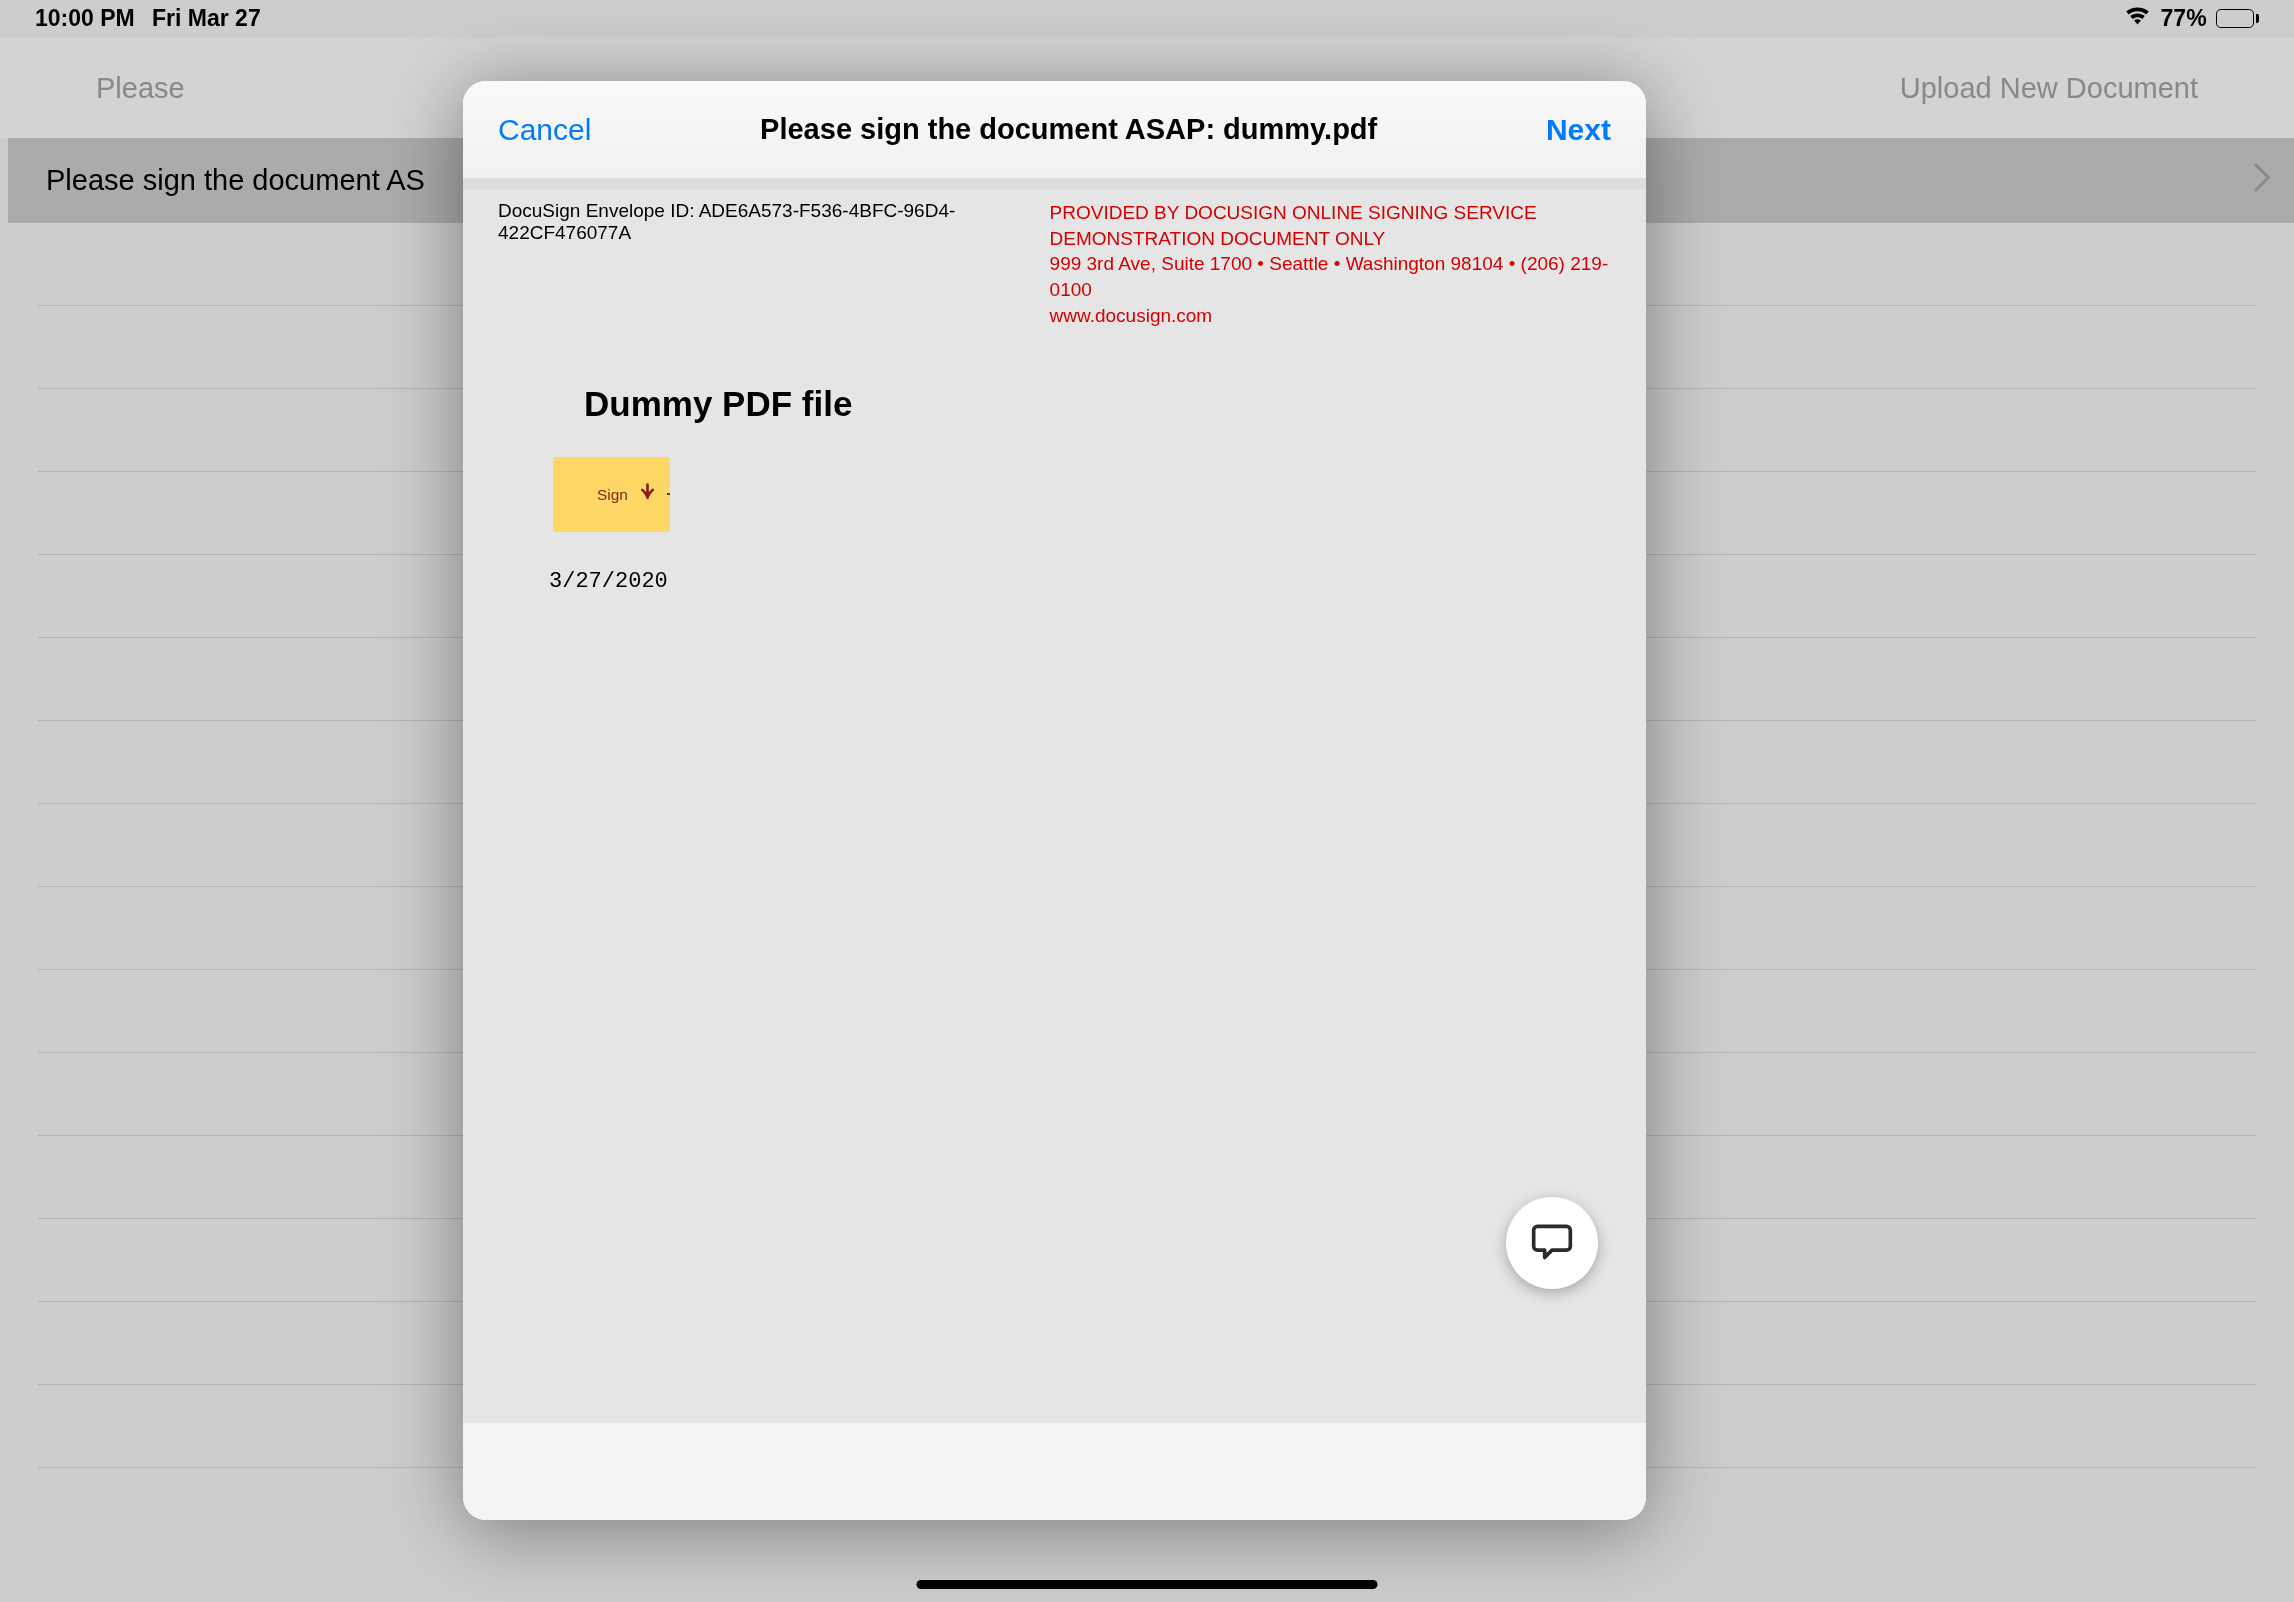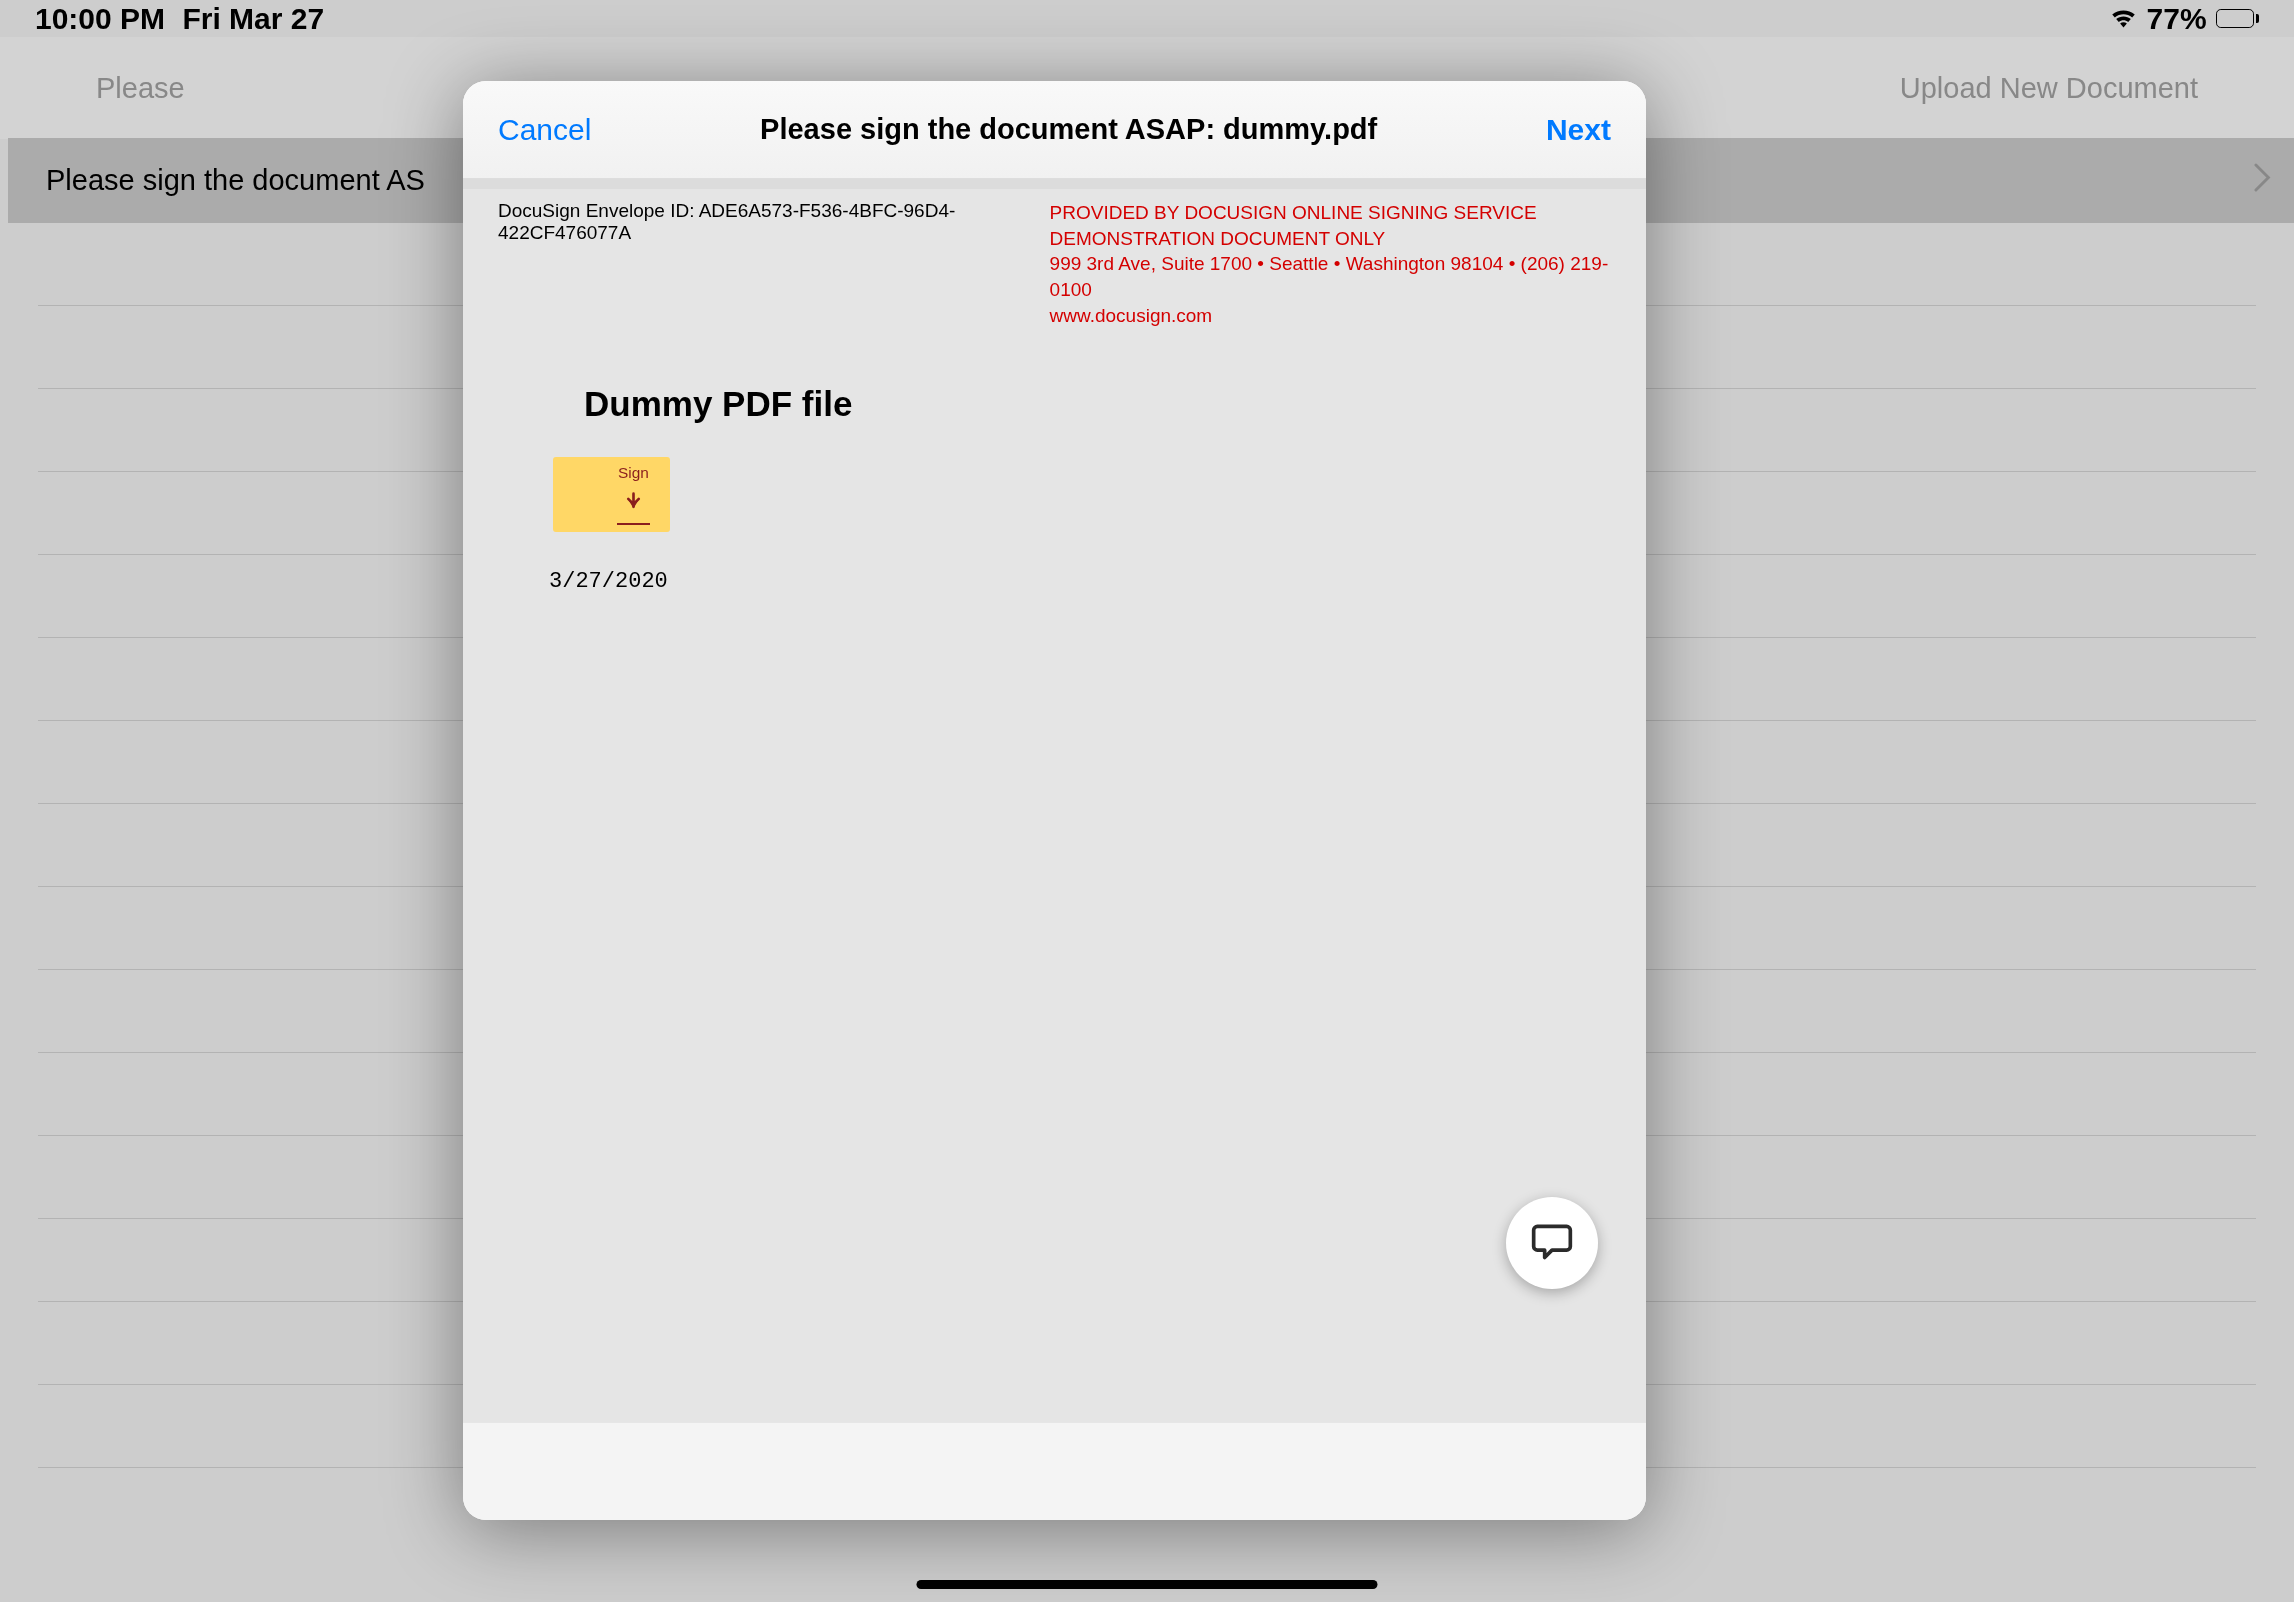--- a/index.html
+++ b/index.html
@@ -18,21 +18,21 @@
     .status-bar {
       position: absolute;
       top: 0;
       left: 0;
       right: 0;
       height: 37px;
       display: flex;
       align-items: center;
       justify-content: space-between;
       padding: 0 35px;
-      font-size: 30px;
+      font-size: 23px;
       font-weight: 600;
       color: #000;
     }
     .status-left {
       display: flex;
       gap: 17.3px;
     }
     .status-right {
       display: flex;
       align-items: center;
@@ -183,21 +183,20 @@
       color: #000;
       margin-bottom: 33px;
     }
     .sign-tag {
       width: 117px;
       height: 75px;
       background: #ffd766;
       border-radius: 2.9px;
       margin-left: -31px;
       display: flex;
-      flex-direction: column;
       align-items: center;
       justify-content: center;
       gap: 9px;
       cursor: pointer;
       padding-left: 44px;
     }
     .sign-label {
       font-size: 15.4px;
       color: #8a1e1e;
     }

